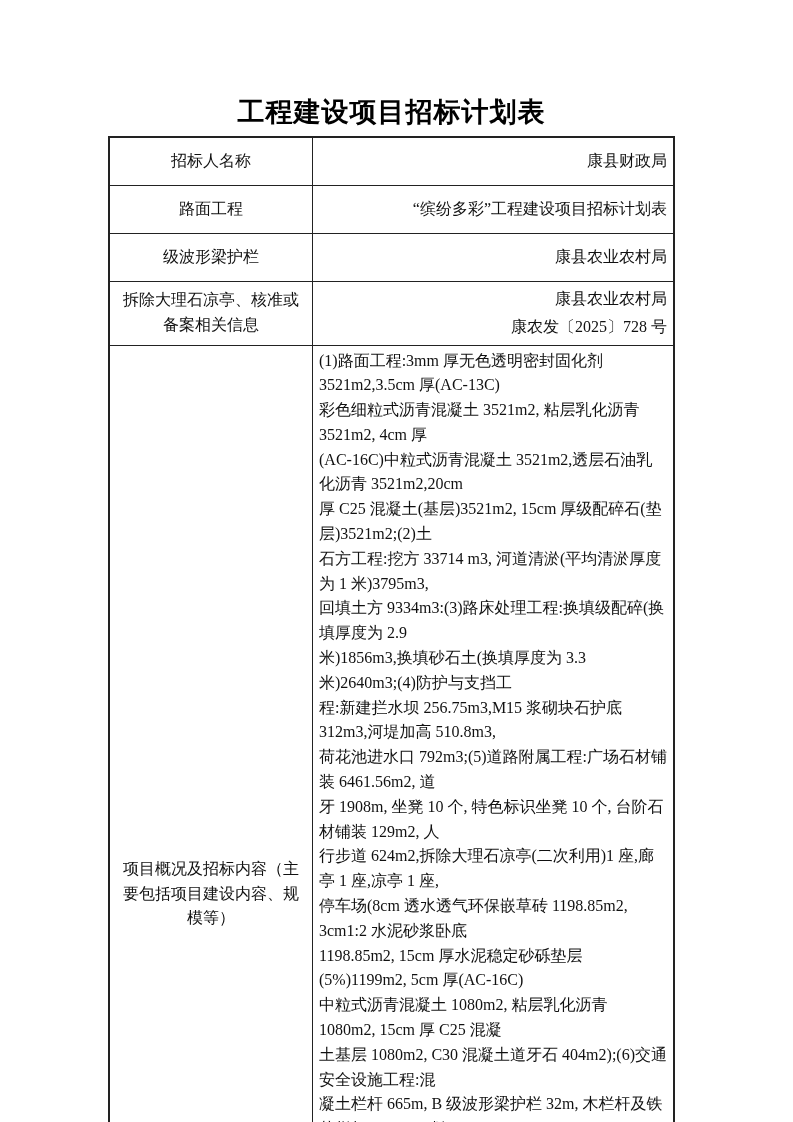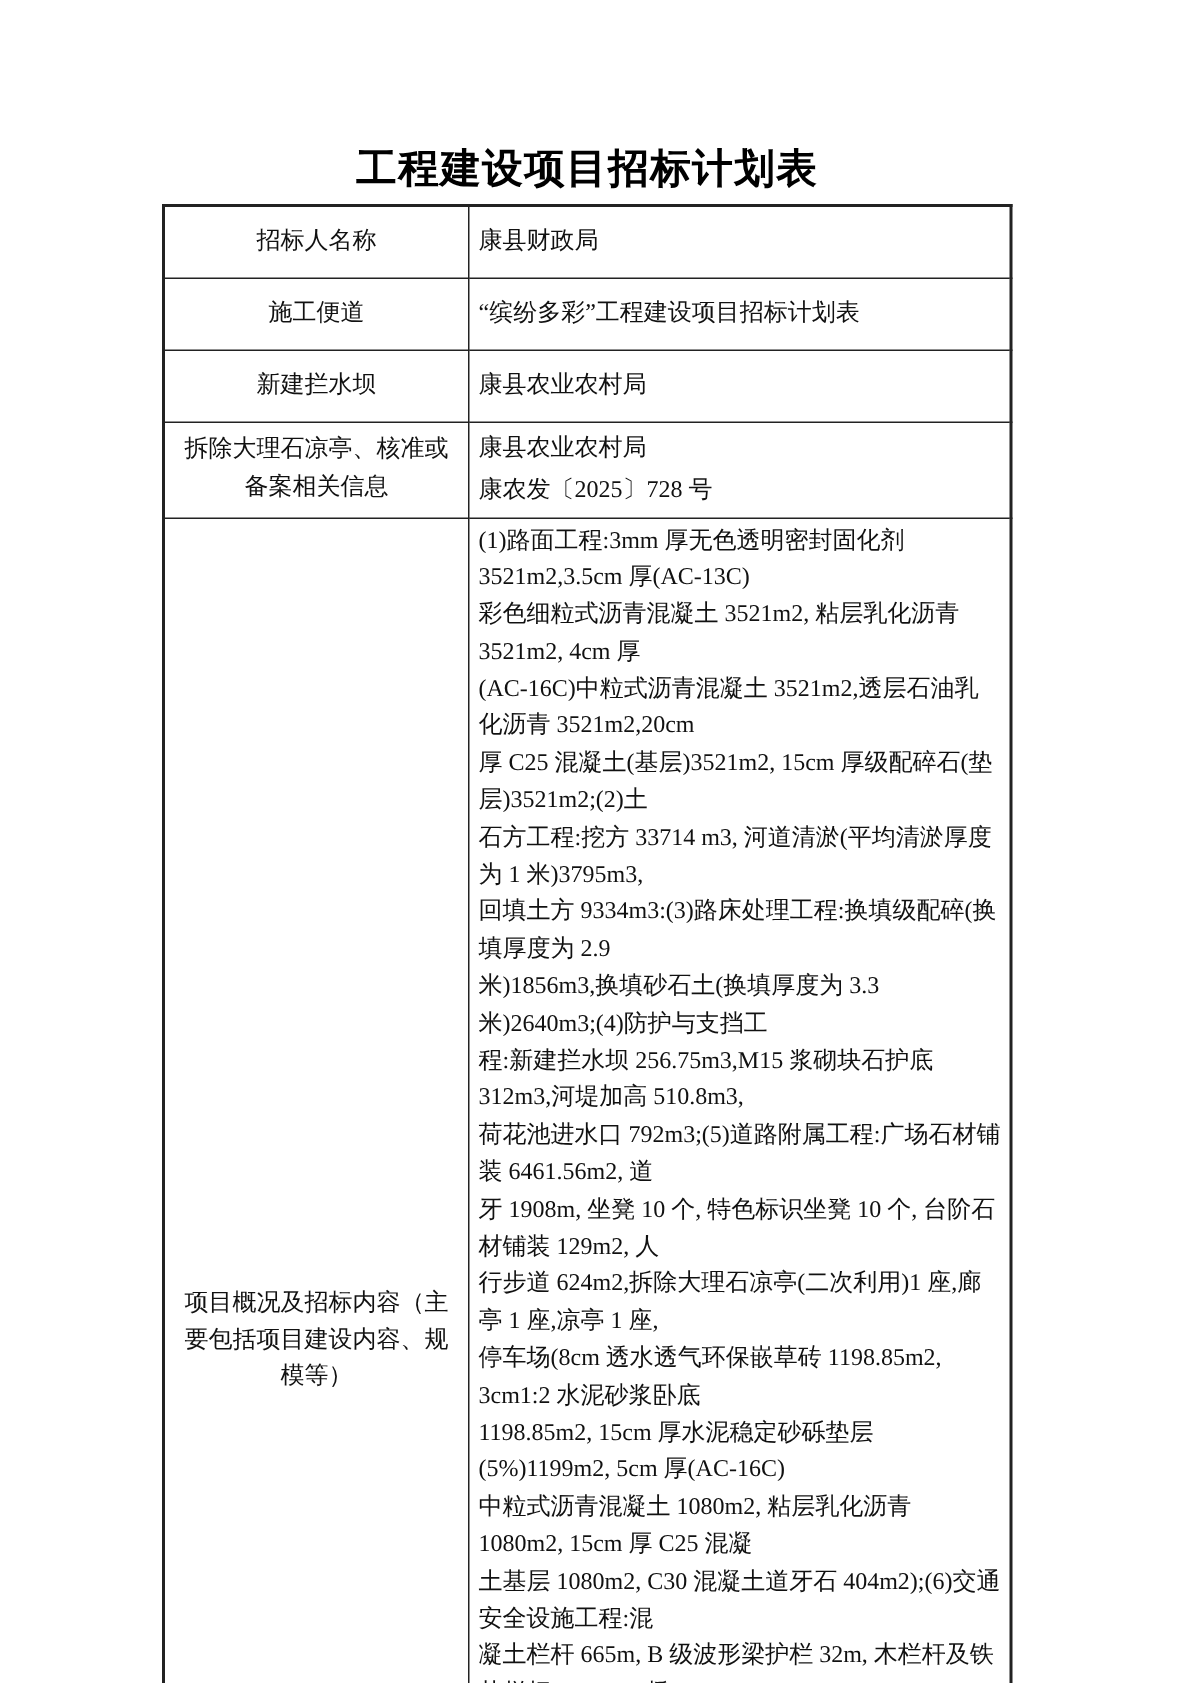--- a/index.html
+++ b/index.html
@@ -39,21 +39,21 @@
     padding: 3px 6px;
     vertical-align: middle;
     font-size: 16px;
     line-height: 1.55;
   }
   td.label-cell {
     width: 190px;
     text-align: center;
   }
   td.value-cell {
-    text-align: left;
+    text-align: right;
     white-space: pre-line;
   }
   tr.r-std   { height: 48px; }
   tr.r-two   { height: 64px; }
   tr.r-big   { height: 459px; }
   tr.r-two td.value-cell { line-height: 1.75; }
   td.detail-cell {
     text-align: left;
     vertical-align: top;
     font-size: 12.5px;
@@ -69,25 +69,25 @@
 
   <h1 class="doc-title">工程建设项目招标计划表</h1>
 
   <table class="doc-table">
     <tbody>
       <tr class="r-std">
         <td class="label-cell">招标人名称</td>
         <td class="value-cell">康县财政局</td>
       </tr>
       <tr class="r-std">
-        <td class="label-cell">施工便道</td>
+        <td class="label-cell">路面工程</td>
         <td class="value-cell">“缤纷多彩”工程建设项目招标计划表</td>
       </tr>
       <tr class="r-std">
-        <td class="label-cell">新建拦水坝</td>
+        <td class="label-cell">级波形梁护栏</td>
         <td class="value-cell">康县农业农村局</td>
       </tr>
       <tr class="r-two">
         <td class="label-cell">拆除大理石凉亭、核准或备案相关信息</td>
         <td class="value-cell">康县农业农村局
 康农发〔2025〕728 号</td>
       </tr>
       <tr class="r-big">
         <td class="label-cell">项目概况及招标内容（主要包括项目建设内容、规模等）</td>
         <td class="value-cell detail-cell">(1)路面工程:3mm 厚无色透明密封固化剂 3521m2,3.5cm 厚(AC-13C)

